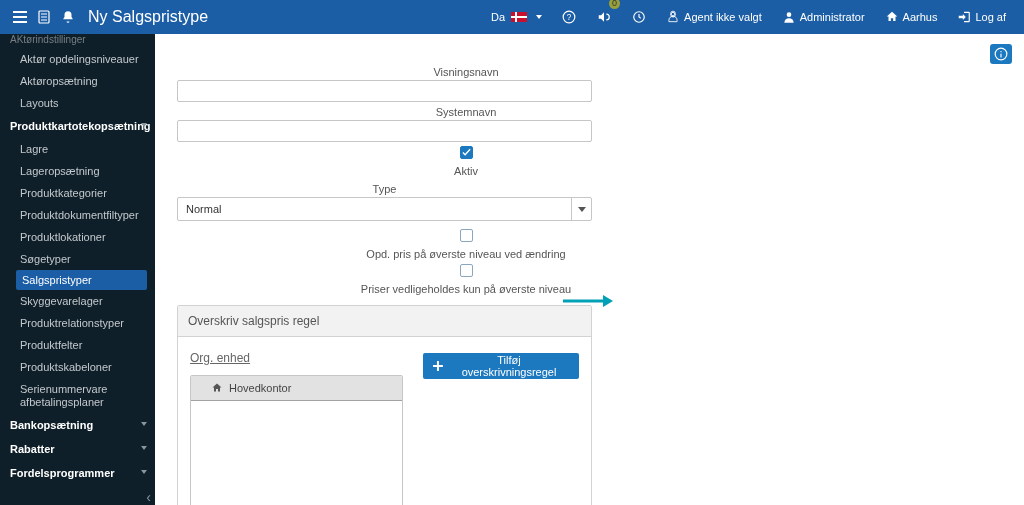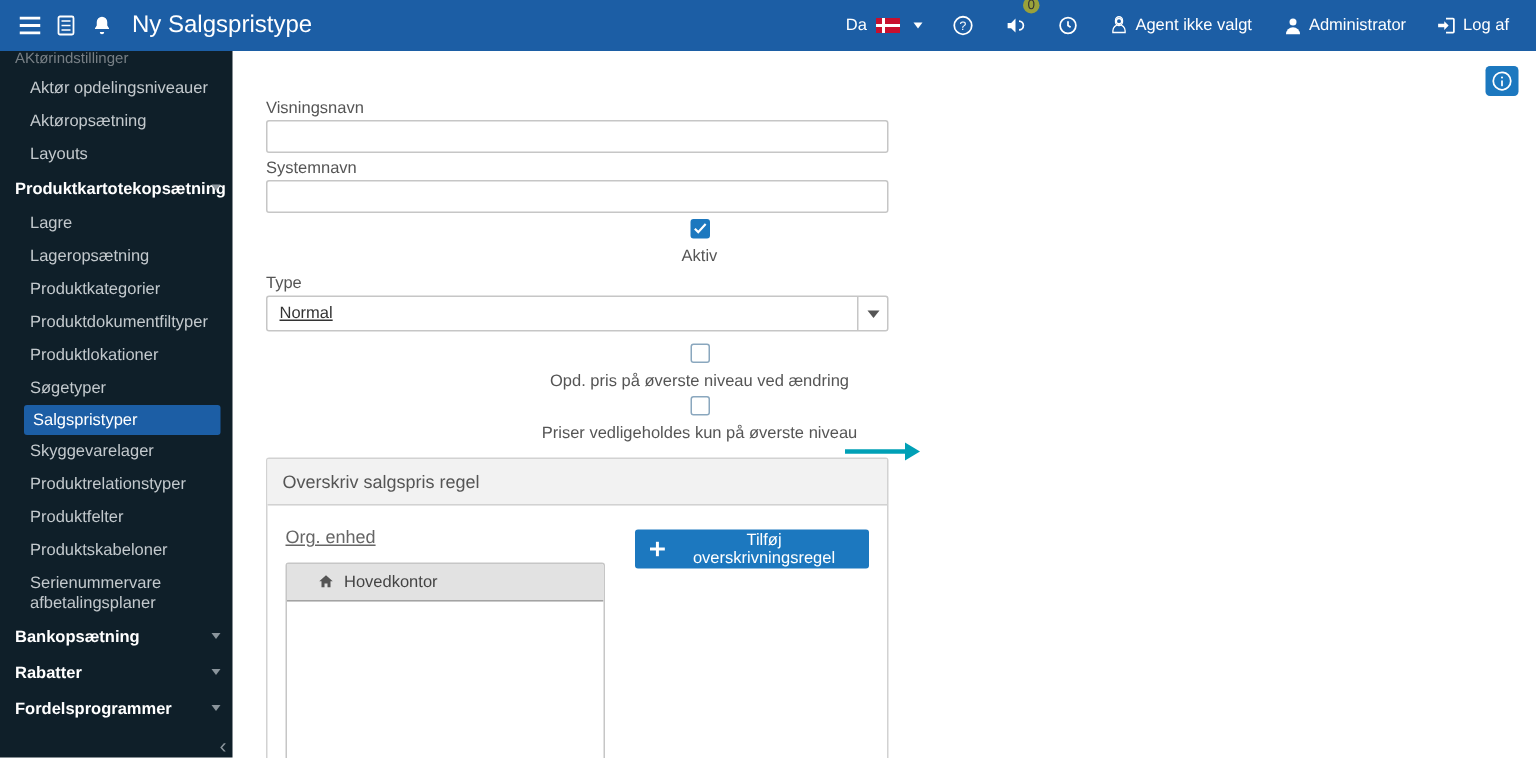--- a/index.html
+++ b/index.html
@@ -31,33 +31,33 @@
   .sidebar .nav-item.level1 { padding-left:20px;}
   .sidebar .nav-item.active { background:#1c5ea5; color:#fff; margin:0 8px 0 16px; border-radius:2px; padding:4px 6px 4px 6px;}
   .sidebar .collapse-handle { position:absolute; bottom:4px; right:4px; color:#8a949b; cursor:pointer; font-size:14px;}
 
   
   .main { position:absolute; top:34px; left:155px; right:0; bottom:0; background:#fff; overflow:auto;}
   .main-inner { padding: 30px 0 0 22px; width: 600px; position:relative;}
   .help-btn { position:absolute; top:10px; right:12px; width:22px; height:20px; border-radius:3px; background:#1c78bf; color:#fff; display:flex; align-items:center; justify-content:center; cursor:pointer;}
   .help-btn svg{fill:#fff;}
 
-  .field-label { font-size:11px; color:#555; margin:2px 0;}
+  .field-label { font-size:11px; color:#555; margin:2px 0;text-align:center;}
   .text-input { width:415px; height:22px; border:1px solid #c6c6c6; border-radius:2px; background:#fff; padding:0 6px; font-size:11px;}
   .field-group{margin-bottom:4px;}
 
   .checkbox-row { display:flex; align-items:center; gap:6px; margin:4px 0;flex-direction:column;}
   .chk { width:13px; height:13px; border:1px solid #8aa7be; border-radius:2px; background:#fff; display:inline-flex; align-items:center; justify-content:center; cursor:pointer;}
   .chk.checked { background:#1c78bf; border-color:#1c78bf;}
   .chk.checked svg { stroke:#fff;}
   .chk-label{font-size:11px;color:#555;}
 
   .type-row{display:flex;flex-direction:column;width:415px;}
   .select-box { width:415px; height:24px; border:1px solid #c6c6c6; border-radius:2px; background:#fff; display:flex; align-items:center; position:relative;}
-  .select-box .sel-text{flex:1;padding:0 8px;font-size:11px;color:#333;text-decoration:underline;}
+  .select-box .sel-text{flex:1;padding:0 8px;font-size:11px;color:#333;}
   .select-box .sel-btn{width:20px;height:100%;border-left:1px solid #c6c6c6;display:flex;align-items:center;justify-content:center;cursor:pointer;}
   .select-box .sel-btn .tri{width:0;height:0;border-left:4px solid transparent;border-right:4px solid transparent;border-top:5px solid #555;}
 
   .panel { width:415px; border:1px solid #d2d2d2; border-radius:2px; margin-top:10px;}
   .panel-head { background:#f2f2f2; border-bottom:1px solid #d2d2d2; padding:8px 10px; font-size:12px; color:#555;}
   .panel-body { padding:14px 12px; min-height:250px; display:flex; gap:20px;}
 
   .org-col{ width:215px; }
   .org-title{font-size:12px;color:#666;margin-bottom:10px;text-decoration:underline;}
   .tree-box{ border:1px solid #c6c6c6; border-radius:2px; height:210px; overflow:auto; background:#fff;}
@@ -135,20 +135,26 @@
   </div>
 
   <div class="tb-item">
     <svg width="14" height="14" viewBox="0 0 24 24">
         <circle cx="12" cy="8" r="4"></circle>
         <path d="M4 22a8 8 0 0116 0z"></path>
       </svg>
     <span>Administrator</span>
   </div>
 
+  <div class="tb-item">
+    <svg width="14" height="14" viewBox="0 0 24 24">
+        <path d="M12 3l9 8h-3v8h-4v-5h-4v5H6v-8H3z"></path>
+      </svg>
+    <span>Aarhus</span>
+  </div>
 
   <div class="tb-item">
     <svg width="14" height="14" viewBox="0 0 24 24">
         <path d="M10 17l5-5-5-5v3H3v4h7z"></path>
         <path d="M20 3h-8v2h8v14h-8v2h8a2 2 0 002-2V5a2 2 0 00-2-2z"></path>
       </svg>
     <span>Log af</span>
   </div>
 </div>
 

